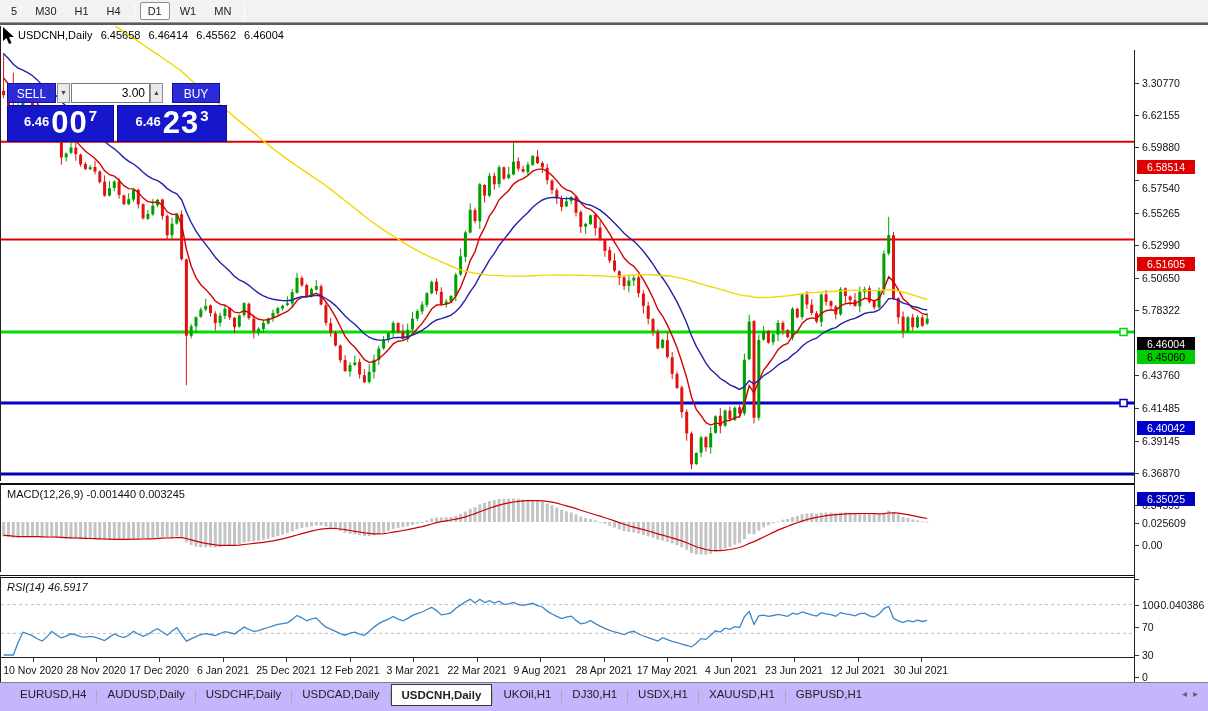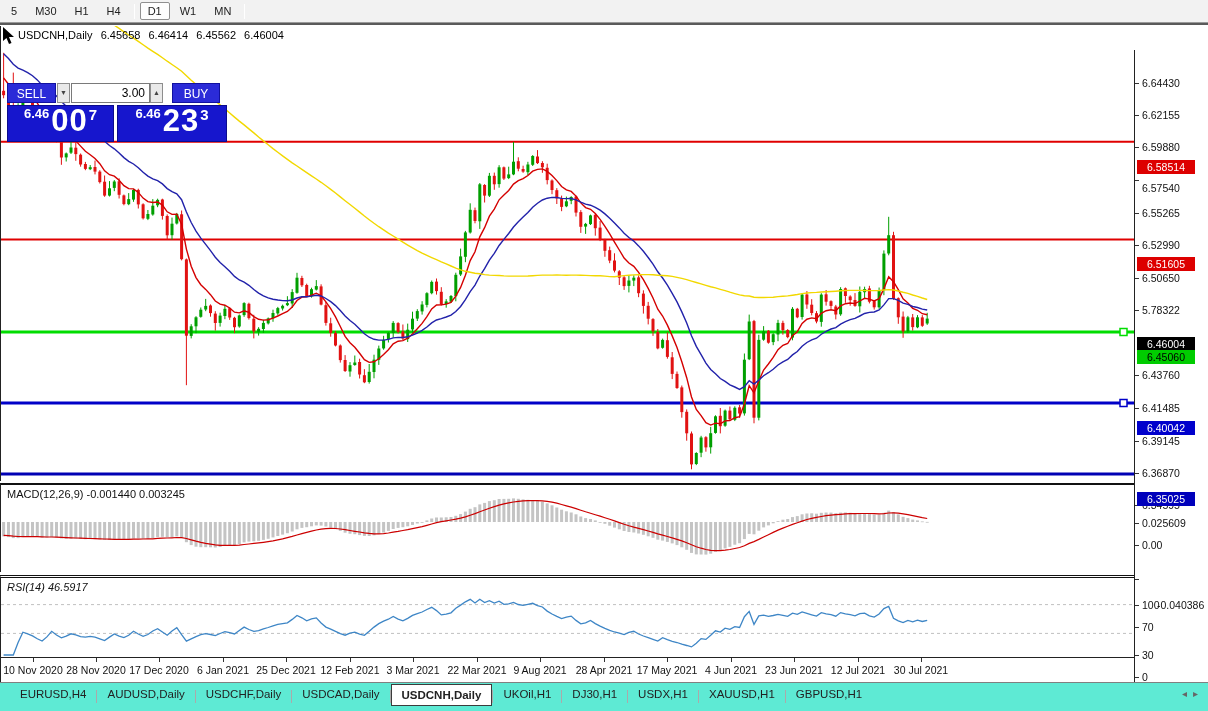--- a/index.html
+++ b/index.html
@@ -36,21 +36,21 @@
   .trade-widget { position:absolute; left:7px; top:21px; width:220px; height:60px; z-index:7;margin-top:37px; }
   .tw-btn { position:absolute; height:20px; background:#2b2bd8; color:#fff; font-size:12px;
             text-align:center; line-height:20px; border:1px solid #1111a0; cursor:pointer; }
   .tw-sell { left:0; top:0; width:49px; }
   .tw-buy  { left:165px; top:0; width:48px; }
   .tw-spin { position:absolute; top:0; width:13px; height:20px; background:#e9e9e9; border:1px solid #8d8d8d;
              font-size:7px; color:#444; text-align:center; line-height:18px; cursor:pointer; }
   .tw-vol { position:absolute; left:64px; top:0; width:79px; height:20px; border:1px solid #7a7a7a;
             font-size:12px; text-align:right; padding-right:4px; font-family:"Liberation Sans",sans-serif; }
   .tw-price { position:absolute; top:22px; height:37px; background:#1616cd; border:1px solid #0b0b8e;
-              color:#fff; display:flex; align-items:flex-start; justify-content:center; padding-bottom:2px; cursor:pointer; }
+              color:#fff; display:flex; align-items:center; justify-content:center; padding-bottom:2px; cursor:pointer; }
   .tw-price .sm { font-size:13px; font-weight:bold; margin:0 2px 3px 0; }
   .tw-price .big { font-size:31px; font-weight:bold; line-height:29px; letter-spacing:1px; }
   .tw-price .sup { font-size:15px; font-weight:bold; margin:0 0 14px 1px; }
   .tw-bid { left:0; width:107px; }
   .tw-ask { left:110px; width:110px; }
 
   
   .price-axis { position:absolute; left:1134px; top:25px; width:74px; height:632px; background:#fff;
                 border-left:1px solid #222; }
   .pa-tick { position:absolute; left:0; width:4px; height:1px; background:#333; }
@@ -58,21 +58,21 @@
   .pa-badge { position:absolute; left:2px; width:58px; height:14px; font-size:10.5px; line-height:14px;
               text-align:center; color:#fff; z-index:4; }
 
   
   .x-axis { position:absolute; left:0; top:632px; width:1134px; height:25px; border-top:1px solid #222;
             border-left:1px solid #222; background:#fff; }
   .xa-tick { position:absolute; top:0; width:1px; height:4px; background:#333; }
   .xa-label { position:absolute; top:6px; font-size:10.5px; color:#111; white-space:nowrap; transform:translateX(-50%); }
 
   
-  .tabbar { position:absolute; left:0; top:682px; width:1208px; height:29px; background:#5eead4;
+  .tabbar { position:absolute; left:0; top:682px; width:1208px; height:29px; background:#c4b5fd;
             border-top:1px solid #808080; display:flex; align-items:flex-start; padding:1px 0 0 10px; }
   .tab { font-size:11.5px; color:#222; padding:3px 10px 4px; margin-top:1px; white-space:nowrap; cursor:pointer; }
   .tab.active { background:#fff; border:1px solid #3c3c3c; font-weight:bold; margin-top:0; padding:4px 10px; }
   .tab-sep { width:1px; height:13px; background:#aaa; margin-top:6px; }
   .tab-nav { position:absolute; right:4px; top:5px; font-size:10px; color:#666; letter-spacing:6px; cursor:pointer; }
 </style>
 </head>
 <body>
 
 <div class="screen">
@@ -767,21 +767,21 @@
         <div class="xa-tick" style="left: 793px;"></div>
         <div class="xa-label" style="left: 793px;">23 Jun 2021</div>
         <div class="xa-tick" style="left: 857px;"></div>
         <div class="xa-label" style="left: 857px;">12 Jul 2021</div>
         <div class="xa-tick" style="left: 920px;"></div>
         <div class="xa-label" style="left: 920px;">30 Jul 2021</div>
       </div>
 
     <div class="price-axis" id="paxis">
         <div class="pa-tick" style="top: 33px;"></div>
-        <div class="pa-label" style="top: 27px;">6.64430</div>
+        <div class="pa-label" style="top: 27px;">3.30770</div>
         <div class="pa-tick" style="top: 65px;"></div>
         <div class="pa-label" style="top: 59px;">6.62155</div>
         <div class="pa-tick" style="top: 97px;"></div>
         <div class="pa-label" style="top: 91px;">6.59880</div>
         <div class="pa-tick" style="top: 130px;"></div>
         <div class="pa-label" style="top: 132px; text-align: right;">6.57540</div>
         <div class="pa-tick" style="top: 163px;"></div>
         <div class="pa-label" style="top: 157px;">6.55265</div>
         <div class="pa-tick" style="top: 195px;"></div>
         <div class="pa-label" style="top: 189px;">6.52990</div>

